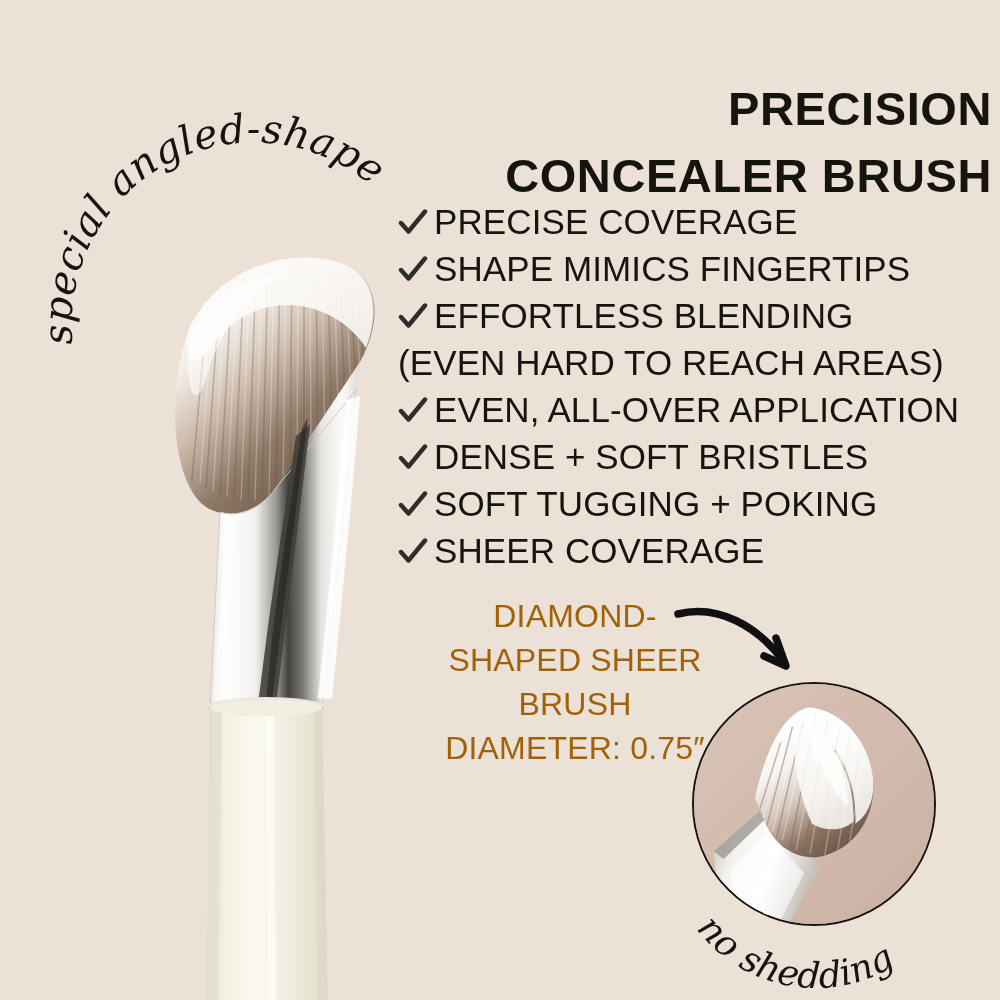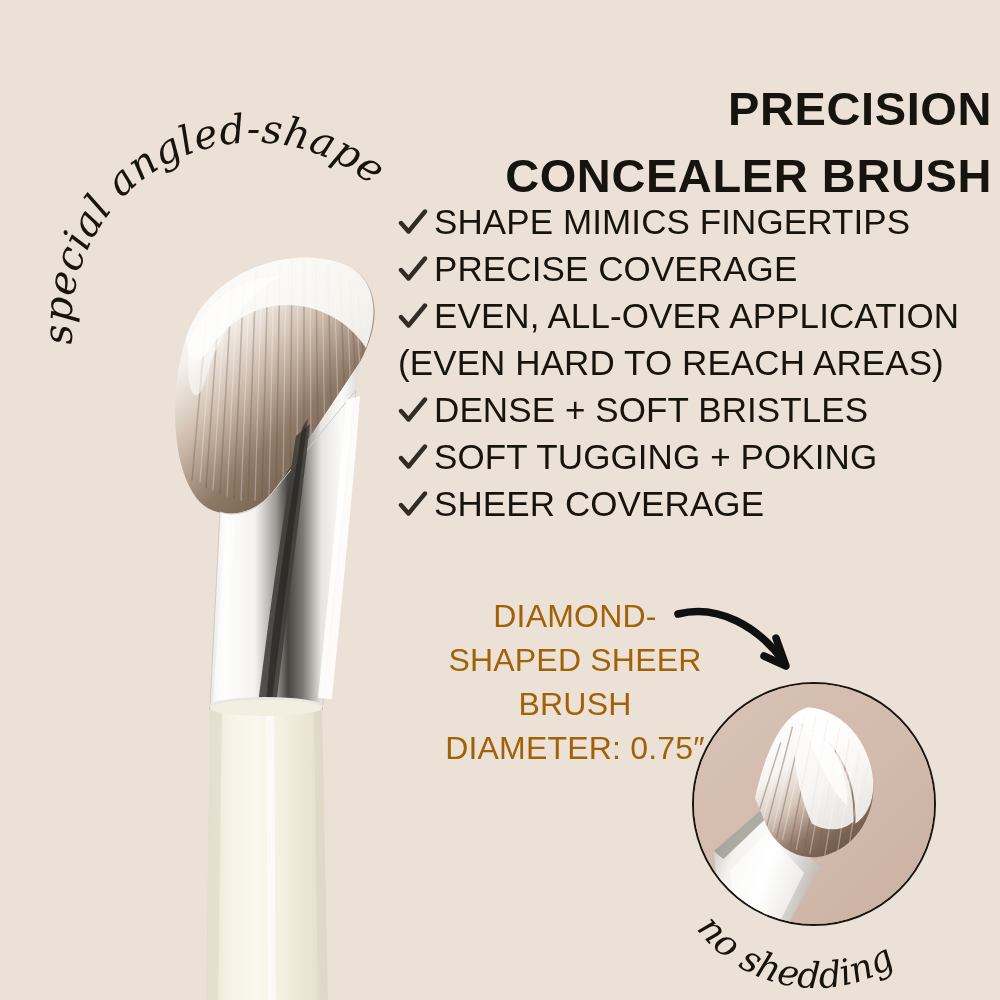--- a/index.html
+++ b/index.html
@@ -264,45 +264,53 @@
   </div>
 
   <div class="features">
 
     <div class="feature-row">
       <span class="check">
         <svg viewBox="0 0 30 30">
             <path d="M3 15 L10.5 23.5 L27 3.5" fill="none" stroke="#2f2d28" stroke-width="4.4" stroke-linecap="round" stroke-linejoin="round"></path>
           </svg>
       </span>
+      <span class="feature-label">PRECISE COVERAGE</span>
+    </div>
+
+    <div class="feature-row">
+      <span class="check">
+        <svg viewBox="0 0 30 30">
+            <path d="M3 15 L10.5 23.5 L27 3.5" fill="none" stroke="#2f2d28" stroke-width="4.4" stroke-linecap="round" stroke-linejoin="round"></path>
+          </svg>
+      </span>
       <span class="feature-label">SHAPE MIMICS FINGERTIPS</span>
     </div>
 
     <div class="feature-row">
       <span class="check">
         <svg viewBox="0 0 30 30">
             <path d="M3 15 L10.5 23.5 L27 3.5" fill="none" stroke="#2f2d28" stroke-width="4.4" stroke-linecap="round" stroke-linejoin="round"></path>
           </svg>
       </span>
-      <span class="feature-label">PRECISE COVERAGE</span>
-    </div>
-
-
-    <div class="feature-row">
-      <span class="check">
-        <svg viewBox="0 0 30 30">
-            <path d="M3 15 L10.5 23.5 L27 3.5" fill="none" stroke="#2f2d28" stroke-width="4.4" stroke-linecap="round" stroke-linejoin="round"></path>
-          </svg>
-      </span>
-      <span class="feature-label">EVEN, ALL-OVER APPLICATION</span>
+      <span class="feature-label">EFFORTLESS BLENDING</span>
     </div>
 
     <div class="feature-row no-check">
       <span class="check"></span>
       <span class="feature-label">(EVEN HARD TO REACH AREAS)</span>
+    </div>
+
+    <div class="feature-row">
+      <span class="check">
+        <svg viewBox="0 0 30 30">
+            <path d="M3 15 L10.5 23.5 L27 3.5" fill="none" stroke="#2f2d28" stroke-width="4.4" stroke-linecap="round" stroke-linejoin="round"></path>
+          </svg>
+      </span>
+      <span class="feature-label">EVEN, ALL-OVER APPLICATION</span>
     </div>
 
     <div class="feature-row">
       <span class="check">
         <svg viewBox="0 0 30 30">
             <path d="M3 15 L10.5 23.5 L27 3.5" fill="none" stroke="#2f2d28" stroke-width="4.4" stroke-linecap="round" stroke-linejoin="round"></path>
           </svg>
       </span>
       <span class="feature-label">DENSE + SOFT BRISTLES</span>
     </div>

